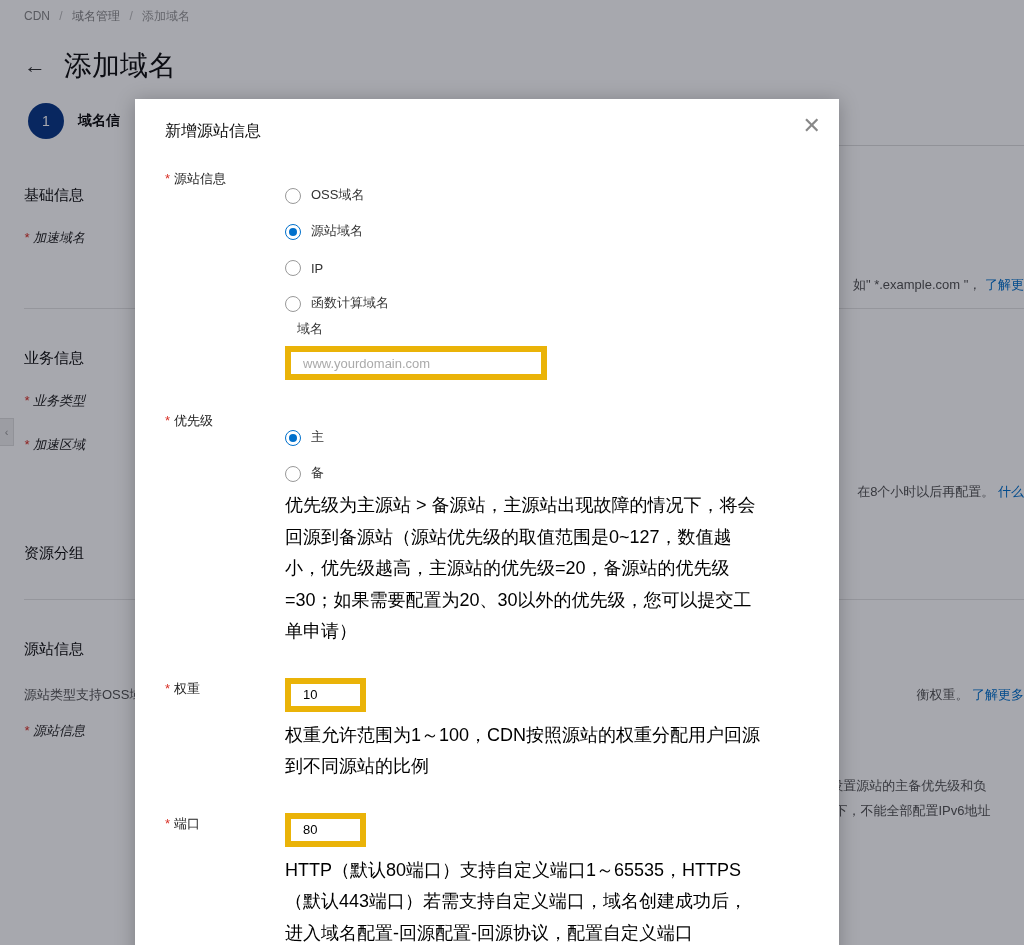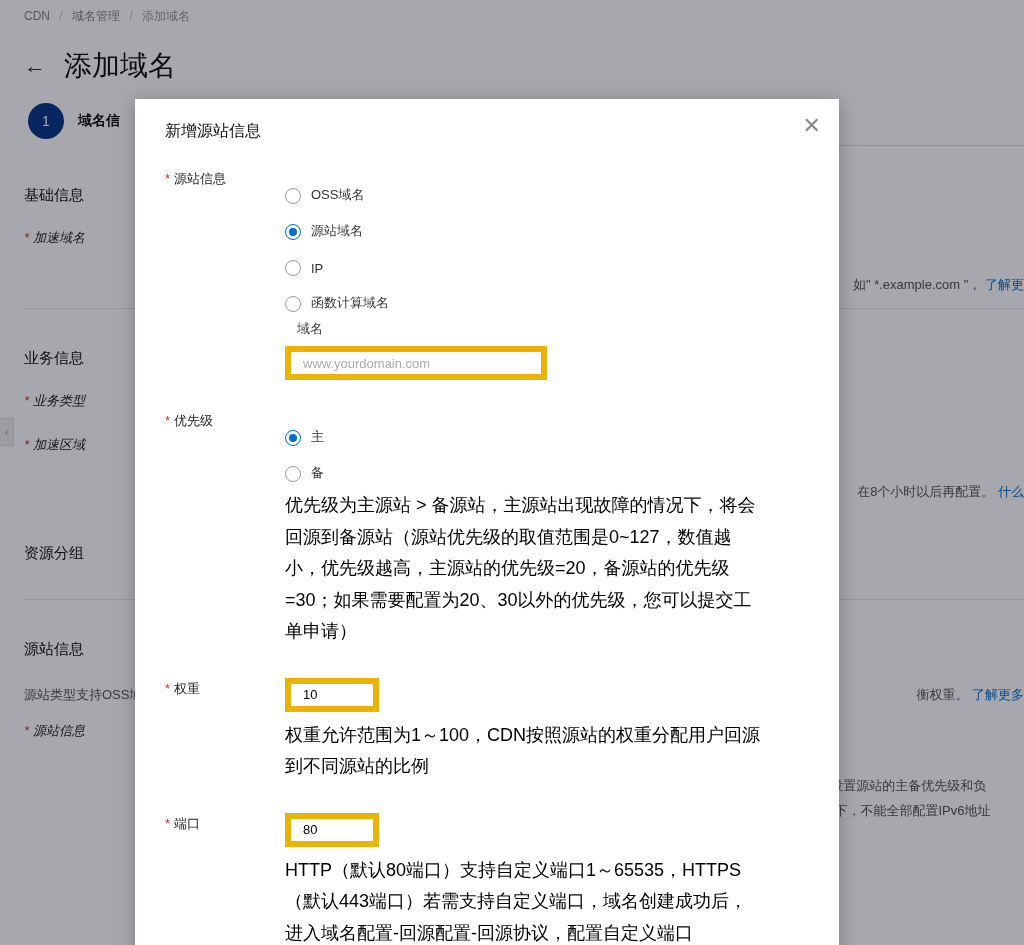--- a/index.html
+++ b/index.html
@@ -57,21 +57,21 @@
   .m-label { width:120px; flex-shrink:0; font-size:13px; color:#222; padding-top:2px;}
   .m-label .req { color:#d93026; margin-right:4px;}
   .m-body { flex:1; }
   .radio-item { display:flex; align-items:flex-end; height:36px; cursor:pointer; }
   .radio { width:16px; height:16px; border-radius:50%; border:1px solid #999; margin-right:10px; position:relative; background:#fff;}
   .radio.checked { border-color:#0070cc; }
   .radio.checked::after { content:""; width:8px; height:8px; border-radius:50%; background:#0070cc; position:absolute; left:3px; top:3px; }
   .sub-label { font-size:13px; color:#333; margin: 8px 0 8px 12px; }
   .text-input { width:262px; height:34px; border:6px solid #eab308; padding:0 12px; font-size:13px; outline:none; }
   .text-input::placeholder { color:#aaa; }
-  .text-input.narrow { width:94px; }
+  .text-input.narrow { width:81px; }
   .help { color:#000000; font-size:18px; line-height:1.75; margin-top:8px; max-width: 480px;}
   .modal-footer { display:flex; justify-content:flex-end; gap:14px; margin-top:40px;}
   .btn { min-width:60px; padding:8px 20px; font-size:13px; cursor:pointer; text-align:center;}
   .btn-primary { background:#0070cc; color:#86efac; border:none;}
   .btn-default { background:#fdba74; color:#333; border:4px solid #f97316;}
 
   
   .collapse-tab { position:absolute; left:0; top:418px; width:14px; height:28px; background:#eee; border:1px solid #ddd; border-left:none; display:flex; align-items:center; justify-content:center; font-size:11px; color:#999; cursor:pointer;}
 </style>
 </head>

